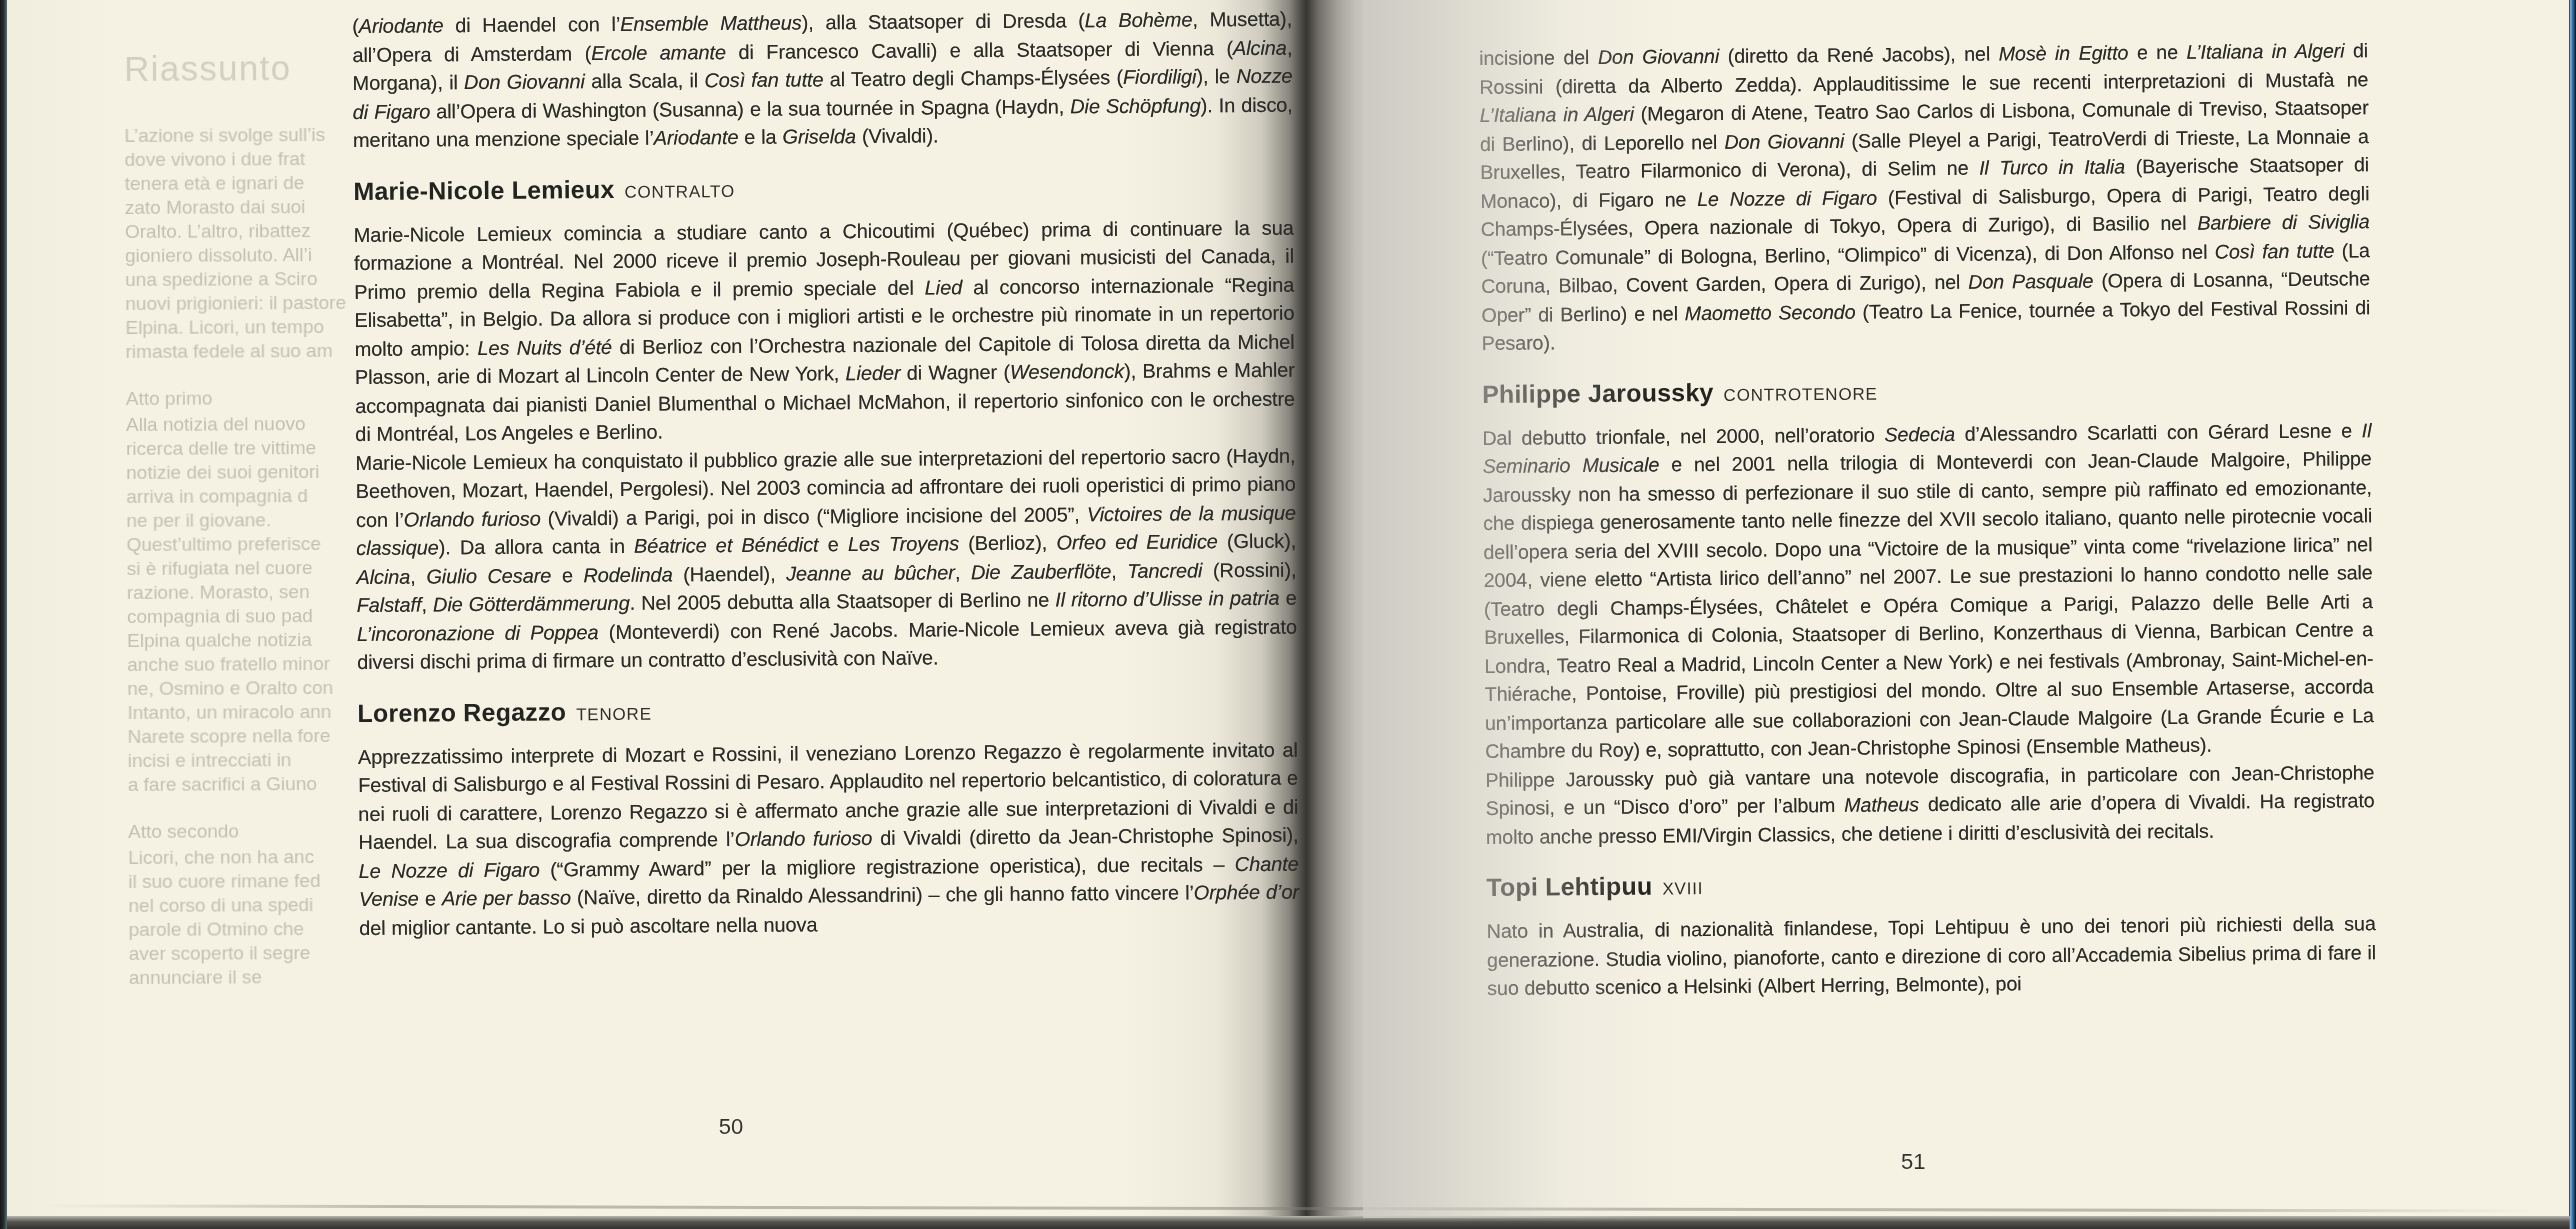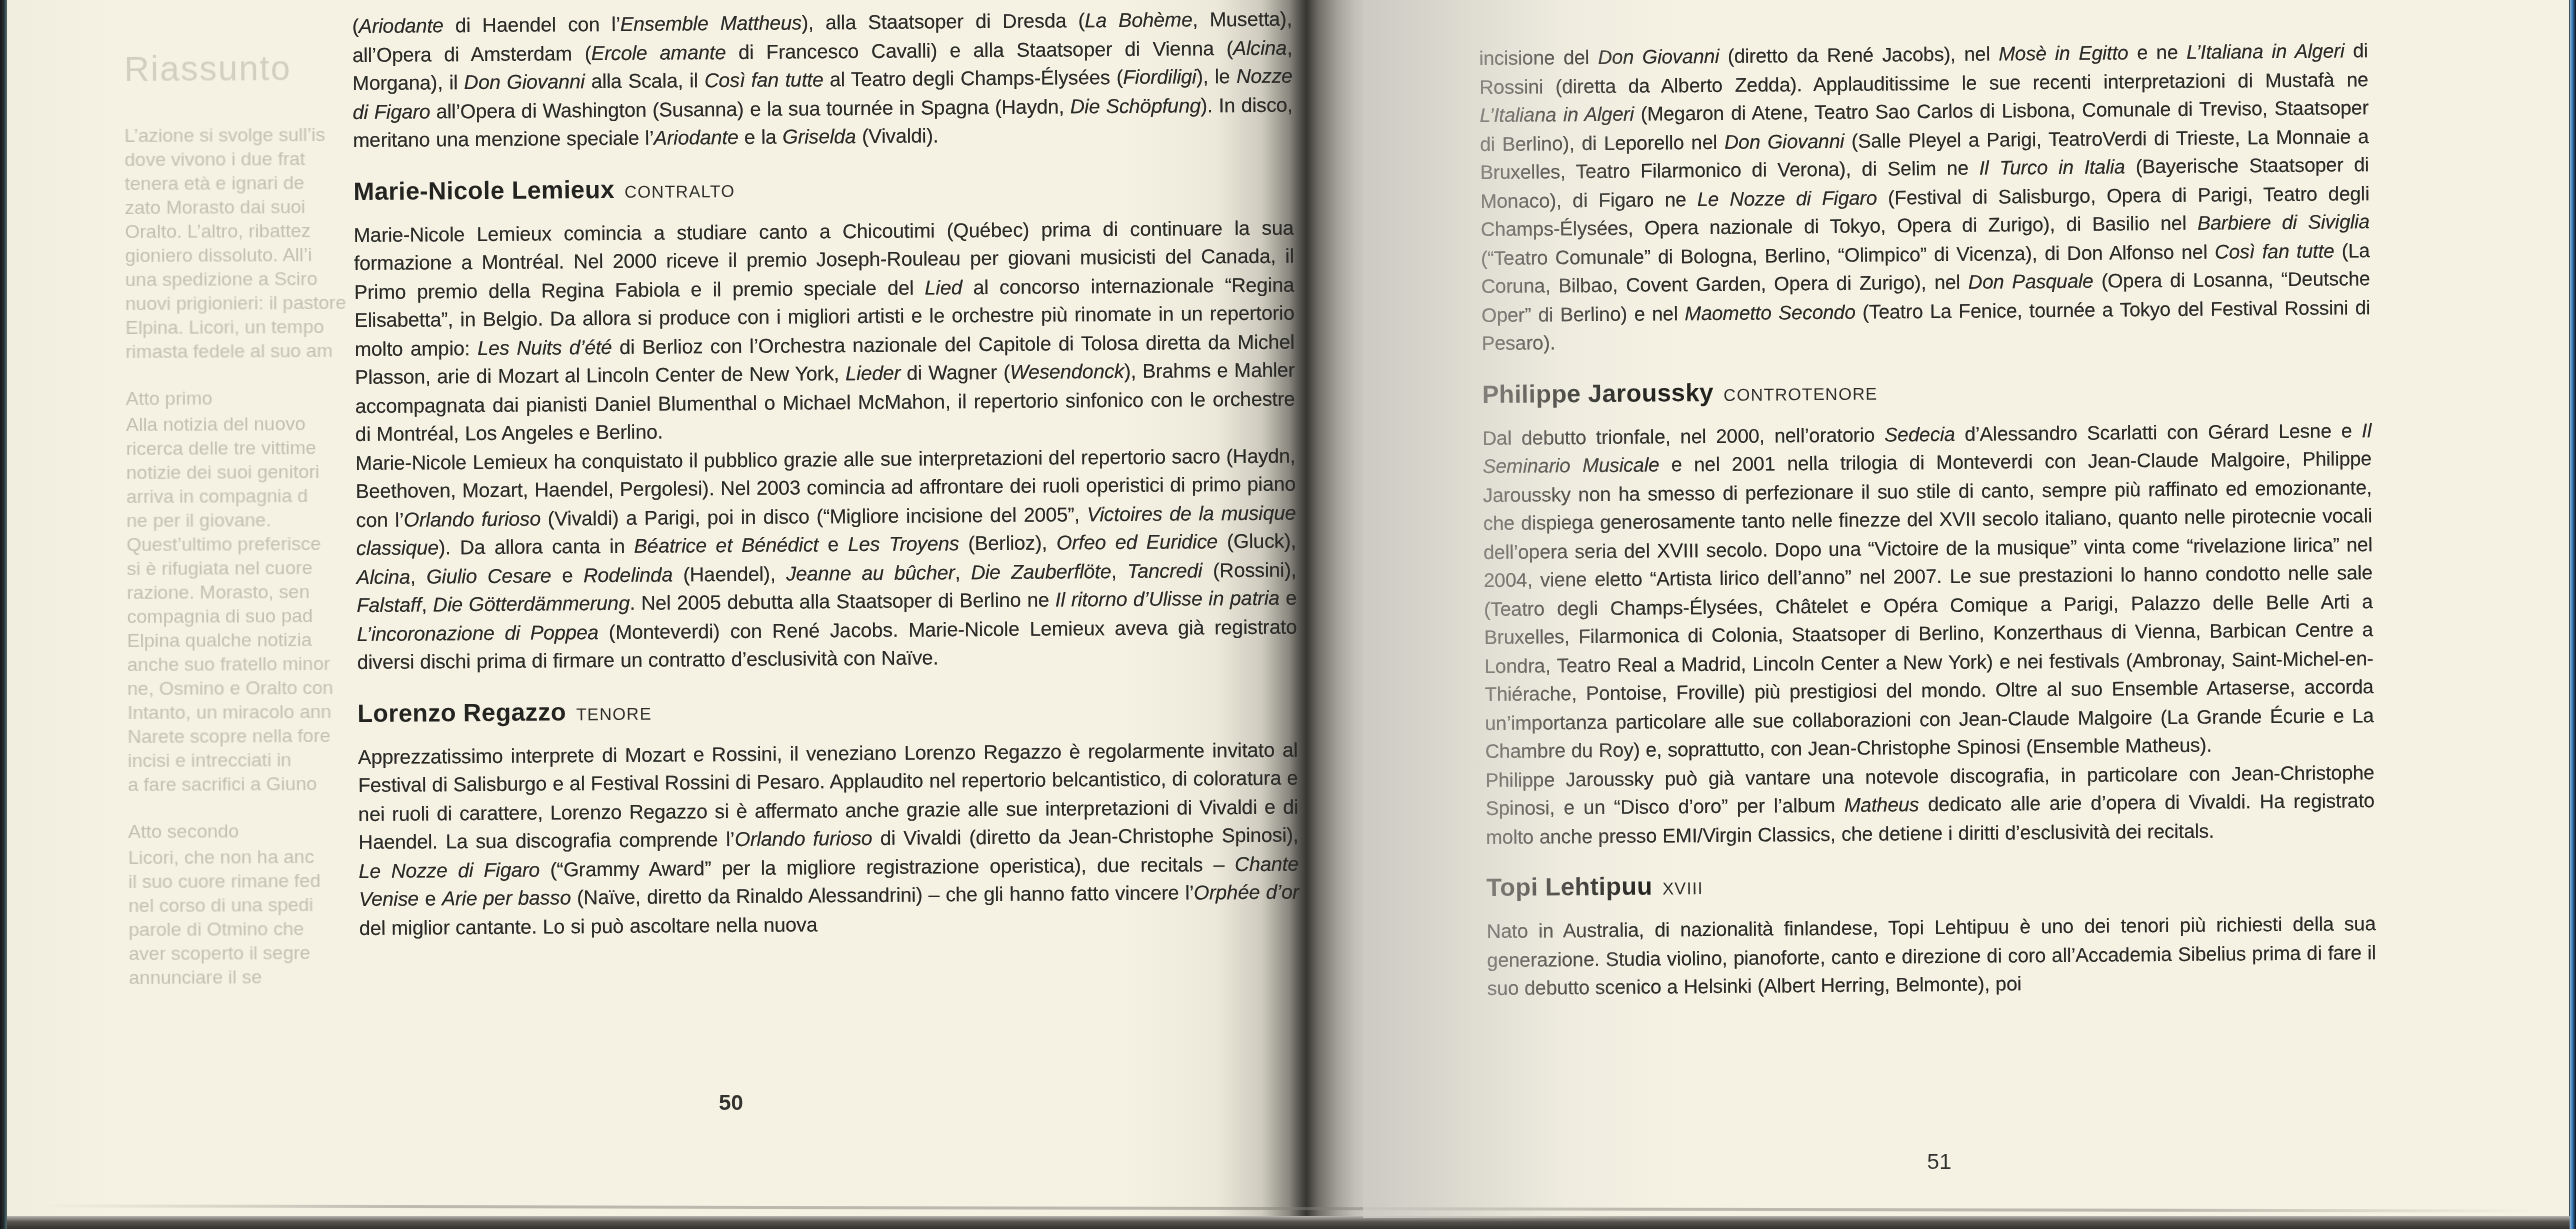--- a/index.html
+++ b/index.html
@@ -63,22 +63,22 @@
     transform:rotate(-0.5deg); transform-origin:top left;
   }
   .body-p{
     margin:0; letter-spacing:-0.1px; word-spacing:0.4px;
     text-shadow:0 0 0.5px rgba(30,30,28,.5);
   }
   .artist-heading{margin:22px 0 11.7px 0; text-align:left;}
   .artist-name{font-size:25px; font-weight:bold; letter-spacing:0.2px; color:#232320;}
   .voice-label{font-size:17px; letter-spacing:0.8px; margin-left:10px; color:#2e2e2b;}
   .page-number{position:absolute; font-size:22px; color:#33332f; z-index:3;}
-  .pn-left{left:712px; top:1090px;font-weight:bold;}
-  .pn-right{left:564px; top:1149px;}
+  .pn-left{left:712px; top:1114px;}
+  .pn-right{left:538px; top:1149px;}
   
   .ghost{
     position:absolute; left:117px; top:49px; width:245px; z-index:1;
     color:var(--ghost,#c3c0b1); filter:blur(0.6px);
     transform:rotate(-0.3deg); transform-origin:top left;
   }
   .ghost-title{font-size:35px; color:#d2cfc1; letter-spacing:1.3px; margin-bottom:35px;}
   .ghost-line{font-size:19px; line-height:24px; white-space:nowrap; overflow:hidden;}
   .ghost-heading{font-size:19px; line-height:24px; margin-top:23.4px; margin-bottom:1.7px;}
   

